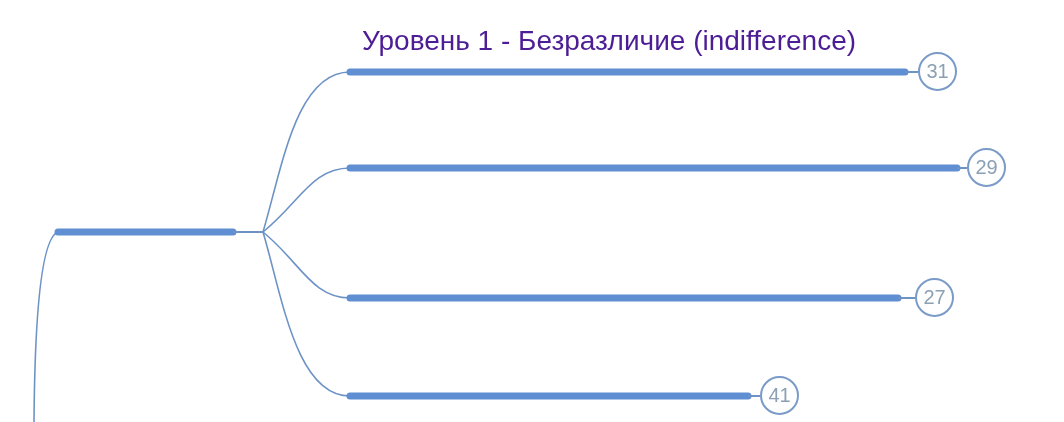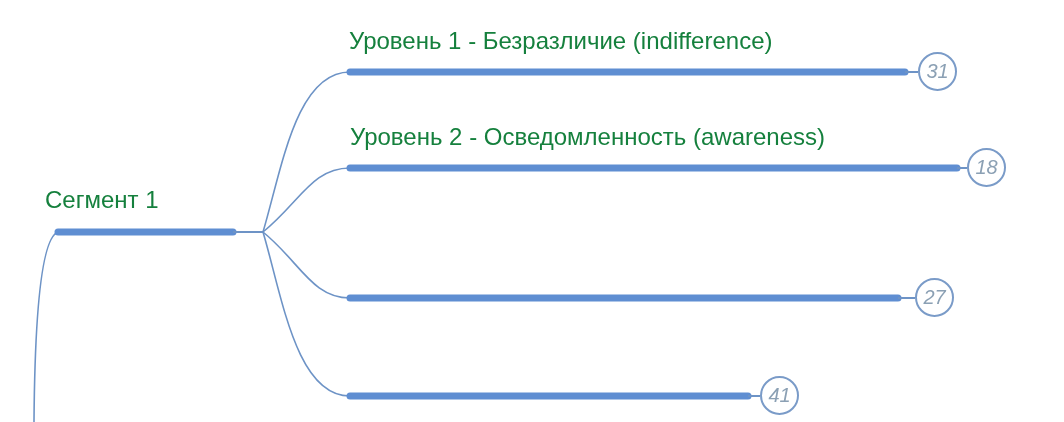--- a/index.html
+++ b/index.html
@@ -11,43 +11,42 @@
     overflow: hidden;
     font-family: "Liberation Sans", sans-serif;
   }
   .lines-layer {
     position: absolute;
     left: 0; top: 0;
     width: 1064px; height: 422px;
   }
   .node-label {
     position: absolute;
-    color: #15803d;
-    font-size: 24px;
+    color: #4c1d95;
+    font-size: 28px;
     line-height: 38px;
-    text-align: left;
+    text-align: center;
     white-space: normal;
   }
   .root-label   { left: 45px;  top: 181px; width: 200px; }
   .branch-label-1 { left: 349px; top: 22px;  width: 520px; }
   .branch-label-2 { left: 350px; top: 118px; width: 606px; }
   .branch-label-3 { left: 365px; top: 208px; width: 520px; }
   .branch-label-4 { left: 373px; top: 340px; width: 352px; }
   .count-badge {
     position: absolute;
     width: 35px; height: 35px;
     border: 2px solid #7a9bc8;
     border-radius: 50%;
     background: #ffffff;
     color: #8ba0b4;
     font-size: 20px;
     display: flex;
     align-items: center;
     justify-content: center;
-    font-style: italic;
   }
   .badge-1 { left: 918px; top: 52px; }
   .badge-2 { left: 967px; top: 148px; }
   .badge-3 { left: 915px; top: 278px; text-align: center; }
   .badge-4 { left: 760px; top: 376px; }
 </style>
 </head>
 <body>
 
 <div class="canvas">
@@ -68,29 +67,27 @@
     <path d="M350 168 H957" fill="none" stroke="#5f8ed2" stroke-width="7" stroke-linecap="round"></path>
     <path d="M350 298 H898" fill="none" stroke="#5f8ed2" stroke-width="7" stroke-linecap="round"></path>
     <path d="M350 396 H748" fill="none" stroke="#5f8ed2" stroke-width="7" stroke-linecap="round"></path>
 
     <path d="M905 72 H918" fill="none" stroke="#6d93c6" stroke-width="2"></path>
     <path d="M957 168 H967" fill="none" stroke="#6d93c6" stroke-width="2"></path>
     <path d="M898 298 H915" fill="none" stroke="#6d93c6" stroke-width="2"></path>
     <path d="M748 396 H760" fill="none" stroke="#6d93c6" stroke-width="2"></path>
   </svg>
 
-  <div class="node-label root-label">Сегмент 1</div>
 
   <div class="node-label branch-label-1">Уровень 1 - Безразличие (indifference)</div>
 
-  <div class="node-label branch-label-2">Уровень 2 - Осведомленность (awareness)</div>
 
 
 
   <div class="count-badge badge-1">31</div>
 
-  <div class="count-badge badge-2">18</div>
+  <div class="count-badge badge-2">29</div>
 
   <div class="count-badge badge-3">27</div>
 
   <div class="count-badge badge-4">41</div>
 
 </div>
 
 </body></html>

